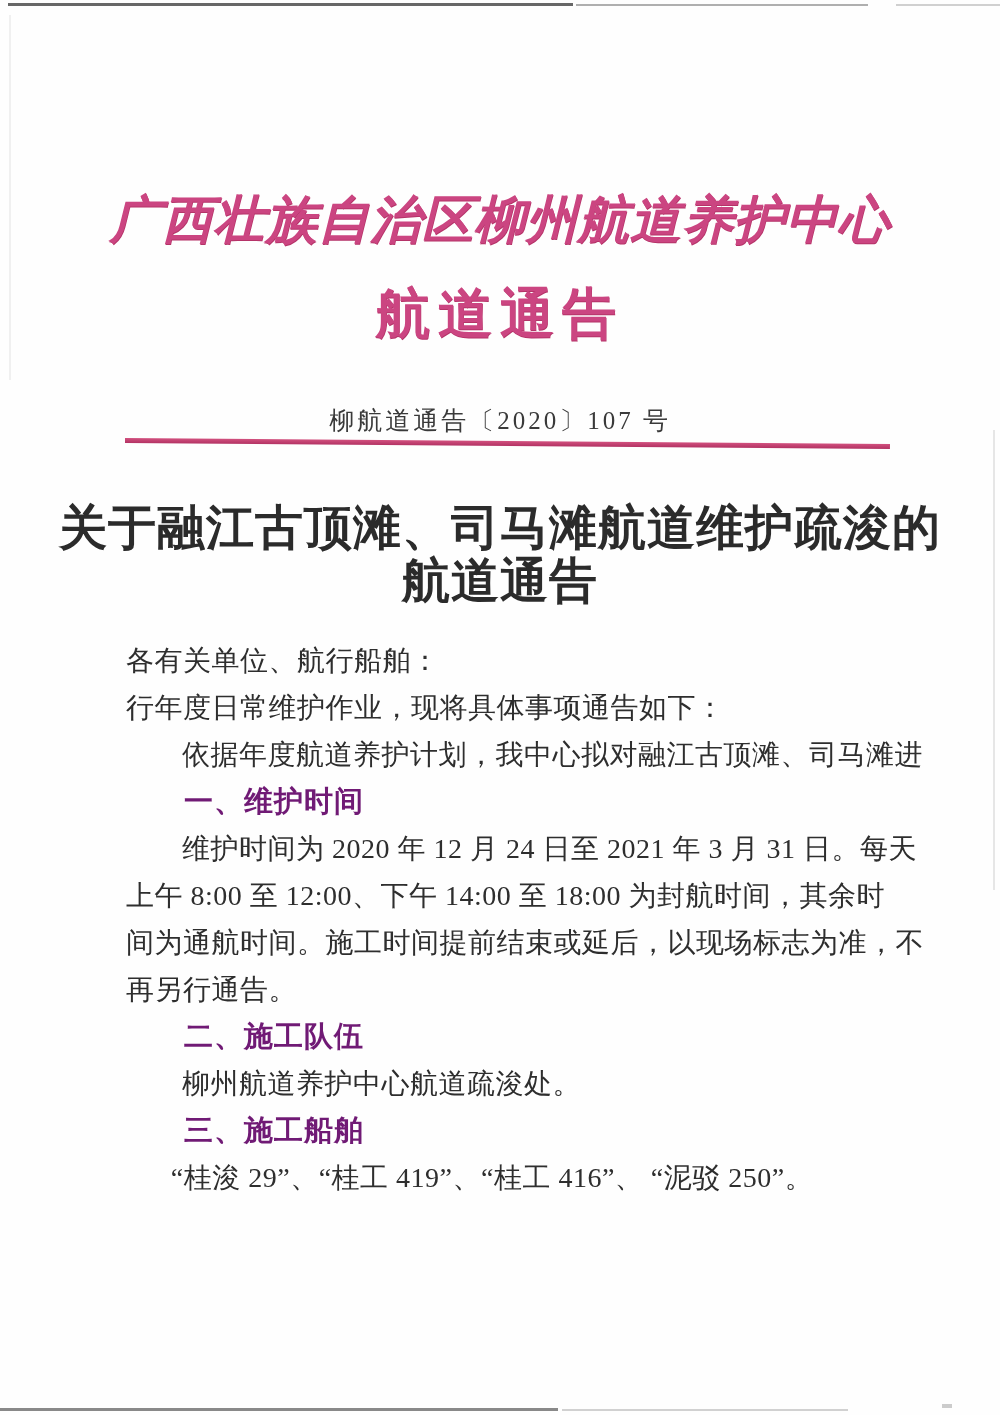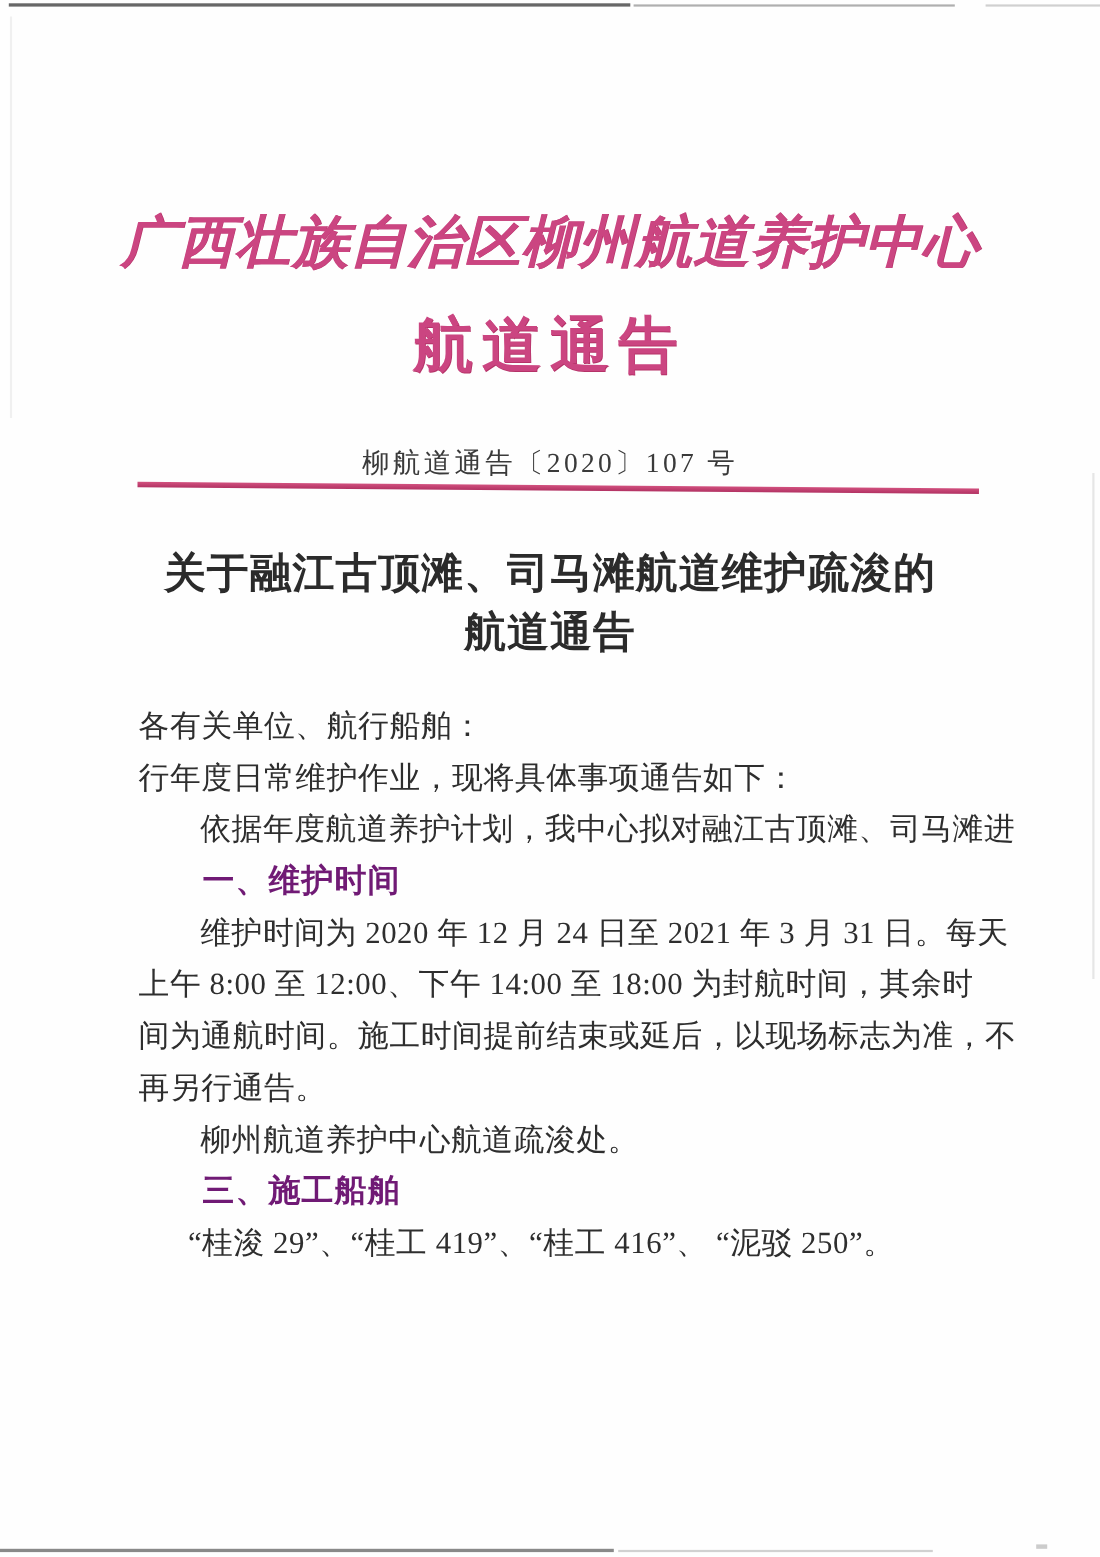--- a/index.html
+++ b/index.html
@@ -66,21 +66,21 @@
 
   
   .notice-title {
     position: absolute;
     left: 0;
     width: 1000px;
     margin: 0;
     text-align: center;
     font-weight: 700;
     color: #2b2b2b;
-    font-size: 38px;
+    font-size: 48px;
     letter-spacing: 1px;
   }
   .notice-title-1 { top: 496px; }
   .notice-title-2 { top: 549px; }
 
   
   .doc-body {
     position: absolute;
     top: 637px;
     left: 126px;
@@ -128,18 +128,19 @@
 
   <div class="doc-body">
     <div class="line">各有关单位、航行船舶：</div>
     <div class="line">行年度日常维护作业，现将具体事项通告如下：</div>
     <div class="line indent">依据年度航道养护计划，我中心拟对融江古顶滩、司马滩进</div>
     <div class="line sec-heading">一、维护时间</div>
     <div class="line indent">维护时间为 2020 年 12 月 24 日至 2021 年 3 月 31 日。每天</div>
     <div class="line">上午 8:00 至 12:00、下午 14:00 至 18:00 为封航时间，其余时</div>
     <div class="line">间为通航时间。施工时间提前结束或延后，以现场标志为准，不</div>
     <div class="line">再另行通告。</div>
+    <div class="line sec-heading">二、施工队伍</div>
     <div class="line indent">柳州航道养护中心航道疏浚处。</div>
     <div class="line sec-heading">三、施工船舶</div>
     <div class="line indent-quote">“桂浚 29”、“桂工 419”、“桂工 416”、 “泥驳 250”。</div>
   </div>
 
 </div>
 
 </body></html>

